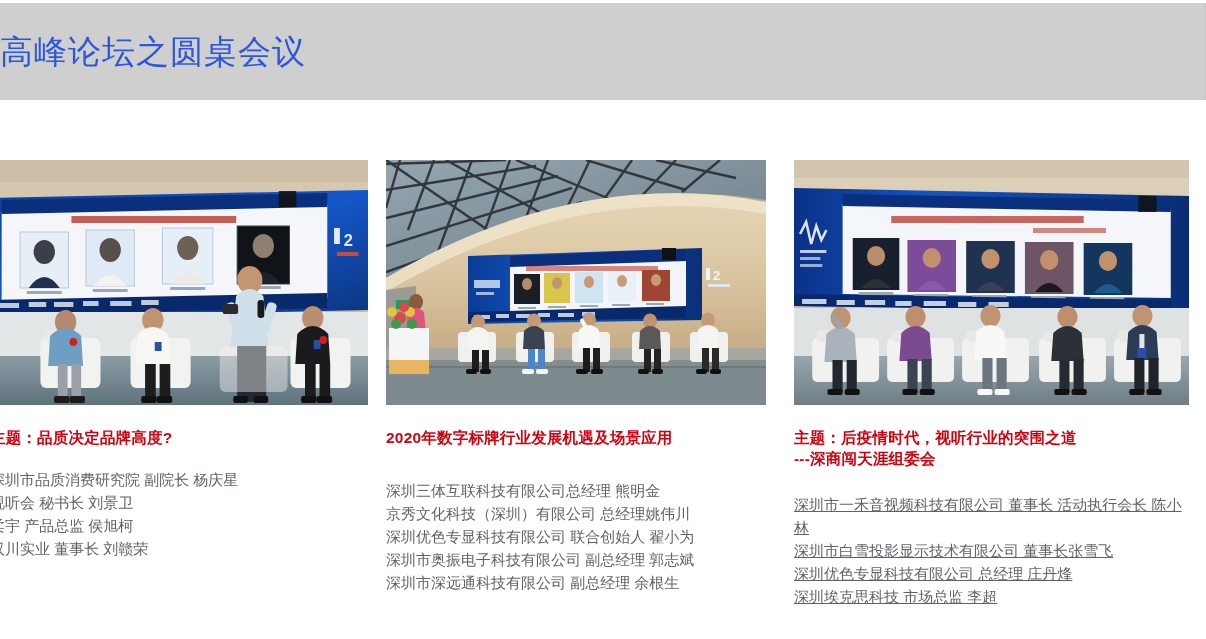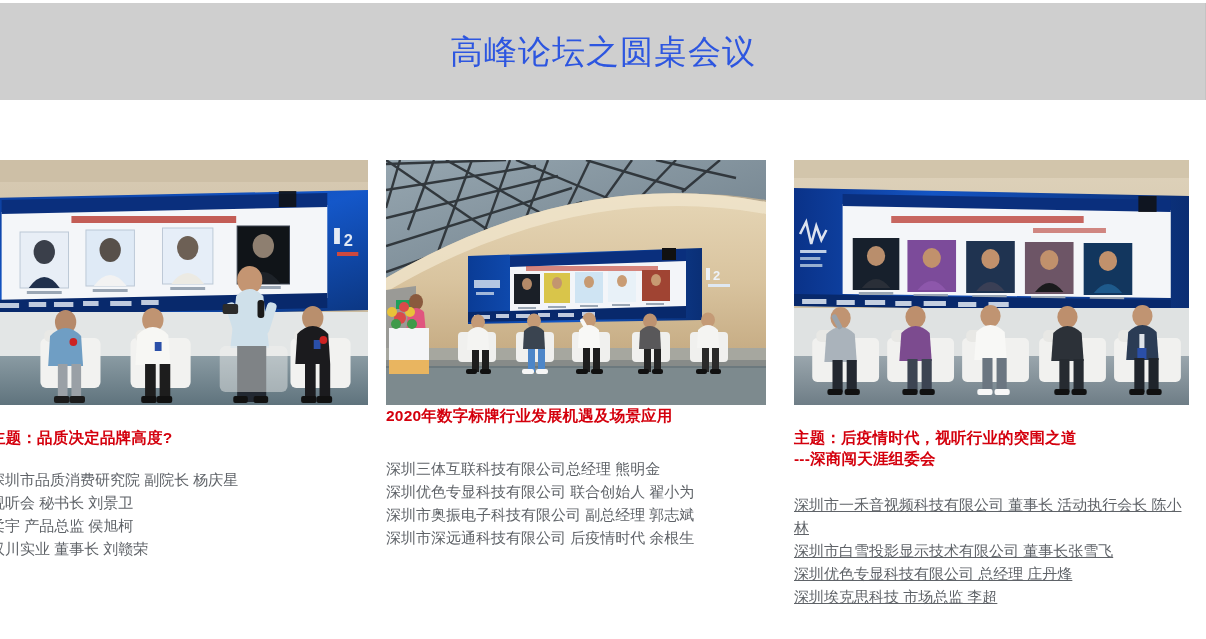--- a/index.html
+++ b/index.html
@@ -24,21 +24,20 @@
     height: 97px;
     background: #cfcfcf;
     box-sizing: border-box;
     border-right: 1px solid #c4c4c4;
   }
   .banner-title {
     position: absolute;
     left: 0;
     top: 0;
     width: 1206px;
-    text-align: center;
     line-height: 97px;
     font-size: 33px;
     font-weight: 400;
     color: #2d56e0;
     letter-spacing: 1px;
     white-space: nowrap;
   }
 
   
   .columns {
@@ -79,21 +78,21 @@
   .caption-title {
     margin: 0;
     padding: 0;
     font-size: 15.5px;
     font-weight: bold;
     color: #d4000d;
     line-height: 21px;
     letter-spacing: 0.2px;
   }
   .col-1 .caption-title { margin-top: 22px; }
-  .col-2 .caption-title { }
+  .col-2 .caption-title { margin-top: 22px; }
   .col-3 .caption-title { margin-top: 22px; }
 
   .caption-body {
     margin: 0;
     padding: 0;
     font-size: 15px;
     color: #5f6368;
     line-height: 23px;
     font-weight: 400;
   }
@@ -407,23 +406,24 @@
         </g>
       </svg>
     </div>
 
     <div class="caption-title">
       <span class="subtitle-line">2020年数字标牌行业发展机遇及场景应用</span>
     </div>
 
     <div class="caption-body">
       <span class="line">深圳三体互联科技有限公司总经理 熊明金</span>
+      <span class="line">京秀文化科技（深圳）有限公司 总经理姚伟川</span>
       <span class="line">深圳优色专显科技有限公司 联合创始人 翟小为</span>
       <span class="line">深圳市奥振电子科技有限公司 副总经理 郭志斌</span>
-      <span class="line">深圳市深远通科技有限公司 后疫情时代 余根生</span>
+      <span class="line">深圳市深远通科技有限公司 副总经理 余根生</span>
     </div>
   </div>
 
   <div class="column col-3">
 
     <div class="photo p3">
       <svg viewBox="0 0 390 245" preserveAspectRatio="none">
         <defs>
           <linearGradient id="g3wall" x1="0" y1="0" x2="0" y2="1">
             <stop offset="0" stop-color="#ded2bb"></stop>

